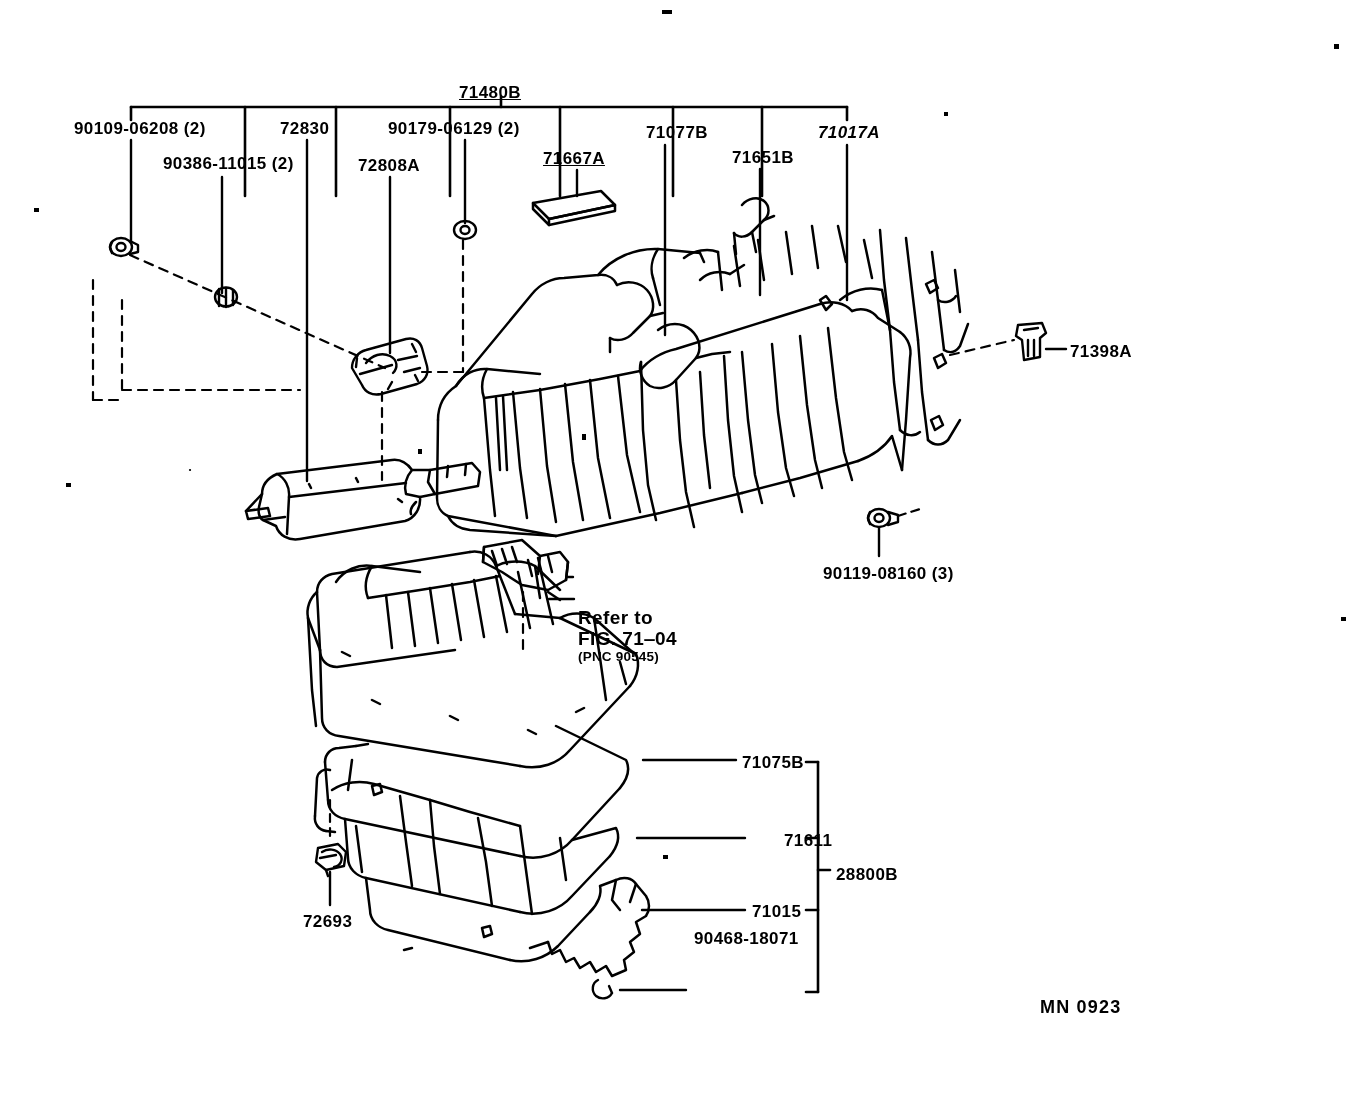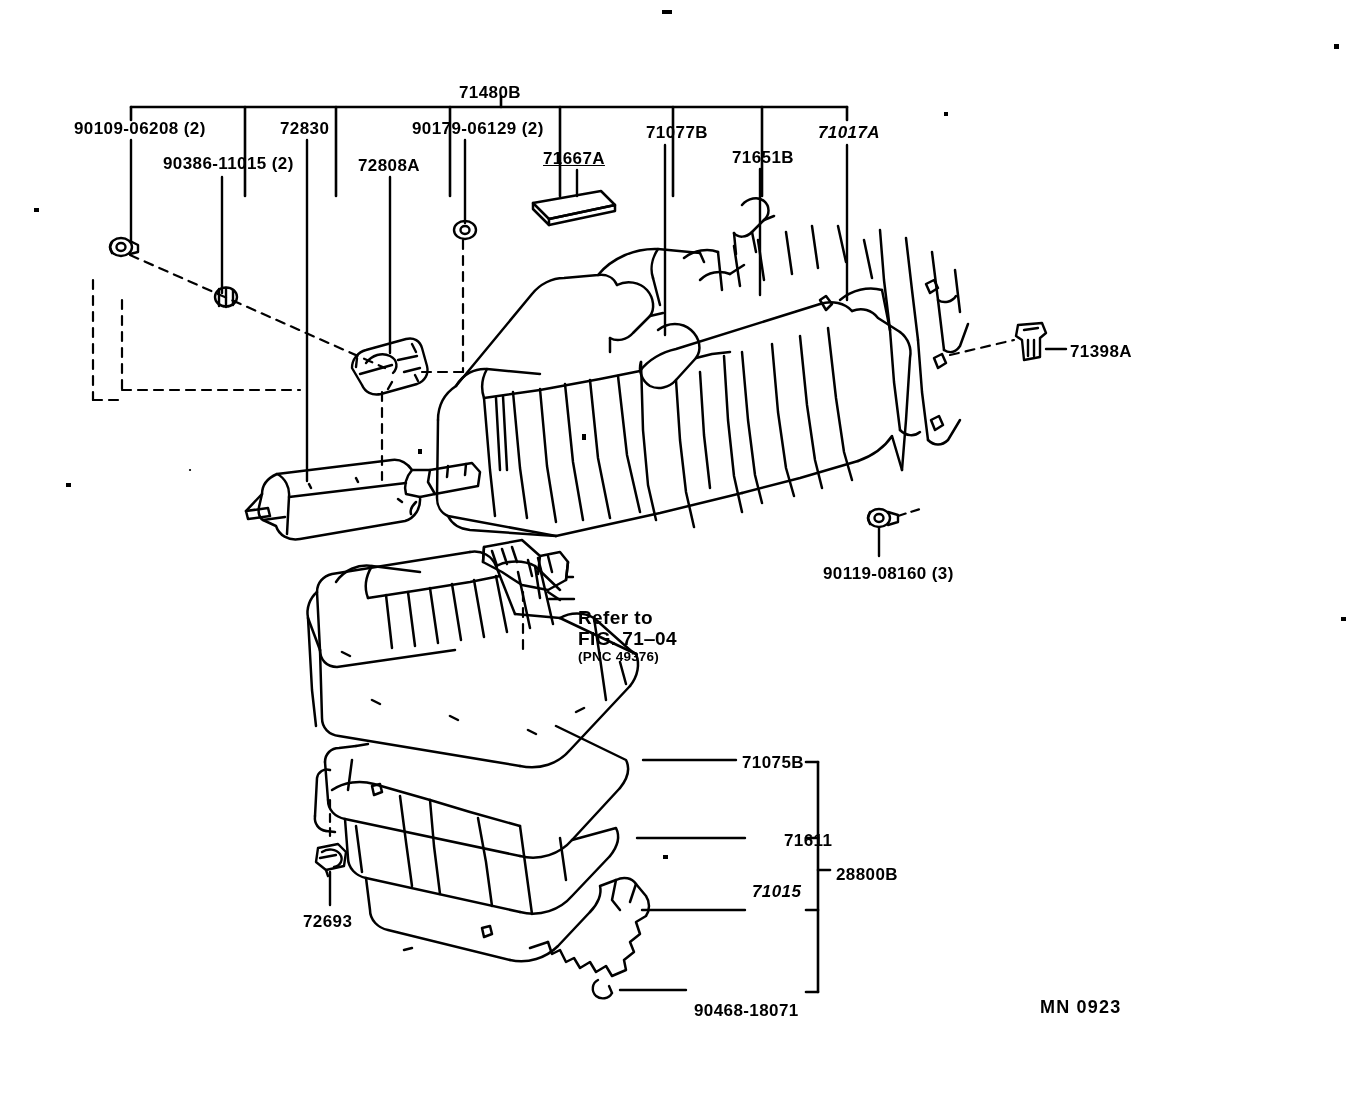--- a/index.html
+++ b/index.html
@@ -440,49 +440,49 @@
   </svg>
 
   <div class="lbl" style="left:74px; top:120px;">90109-06208 (2)</div>
 
   <div class="lbl" style="left:163px; top:155px;">90386-11015 (2)</div>
 
   <div class="lbl" style="left:280px; top:120px;">72830</div>
 
   <div class="lbl" style="left:358px; top:157px;">72808A</div>
 
-  <div class="lbl" style="left:412px; top:120px;">90179-06129 (2)</div>
-
-  <div class="lbl" style="left:459px; top:84px;">71480B</div>
+  <div class="lbl" style="left:388px; top:120px;">90179-06129 (2)</div>
+
+  <div class="lbl" style="left:459px; top:84px;text-decoration:underline;">71480B</div>
 
   <div class="lbl" style="left:543px; top:150px;text-decoration:underline;">71667A</div>
 
   <div class="lbl" style="left:646px; top:124px;">71077B</div>
 
   <div class="lbl" style="left:732px; top:149px;">71651B</div>
 
   <div class="lbl" style="left:818px; top:124px;font-style:italic;">71017A</div>
 
   <div class="lbl" style="left:1070px; top:343px;">71398A</div>
 
   <div class="lbl" style="left:823px; top:565px;">90119-08160 (3)</div>
 
   <div class="lbl" style="left:742px; top:754px;">71075B</div>
 
   <div class="lbl" style="left:752px; top:832px;margin-left:32px;">71611</div>
 
   <div class="lbl" style="left:836px; top:866px;">28800B</div>
 
-  <div class="lbl" style="left:752px; top:883px;font-style:italic;">71015</div>
-
-  <div class="lbl" style="left:694px; top:1002px;">90468-18071</div>
+  <div class="lbl" style="left:752px; top:903px;">71015</div>
+
+  <div class="lbl" style="left:694px; top:930px;">90468-18071</div>
 
   <div class="lbl" style="left:303px; top:913px;">72693</div>
 
   <div style="position:absolute; left:578px; top:572px;">
     <div class="lbl lbl-ref" style="position:static;margin-top:35px;">Refer to</div>
     <div class="lbl lbl-ref" style="position:static;">FIG. 71‒04</div>
-    <div class="lbl lbl-sm" style="position:static;">(PNC 49376)</div>
+    <div class="lbl lbl-sm" style="position:static;">(PNC 90545)</div>
   </div>
 
   <div class="lbl lbl-wm" style="left:1040px; top:998px;">MN 0923</div>
 
 </div>
 
 </body></html>

